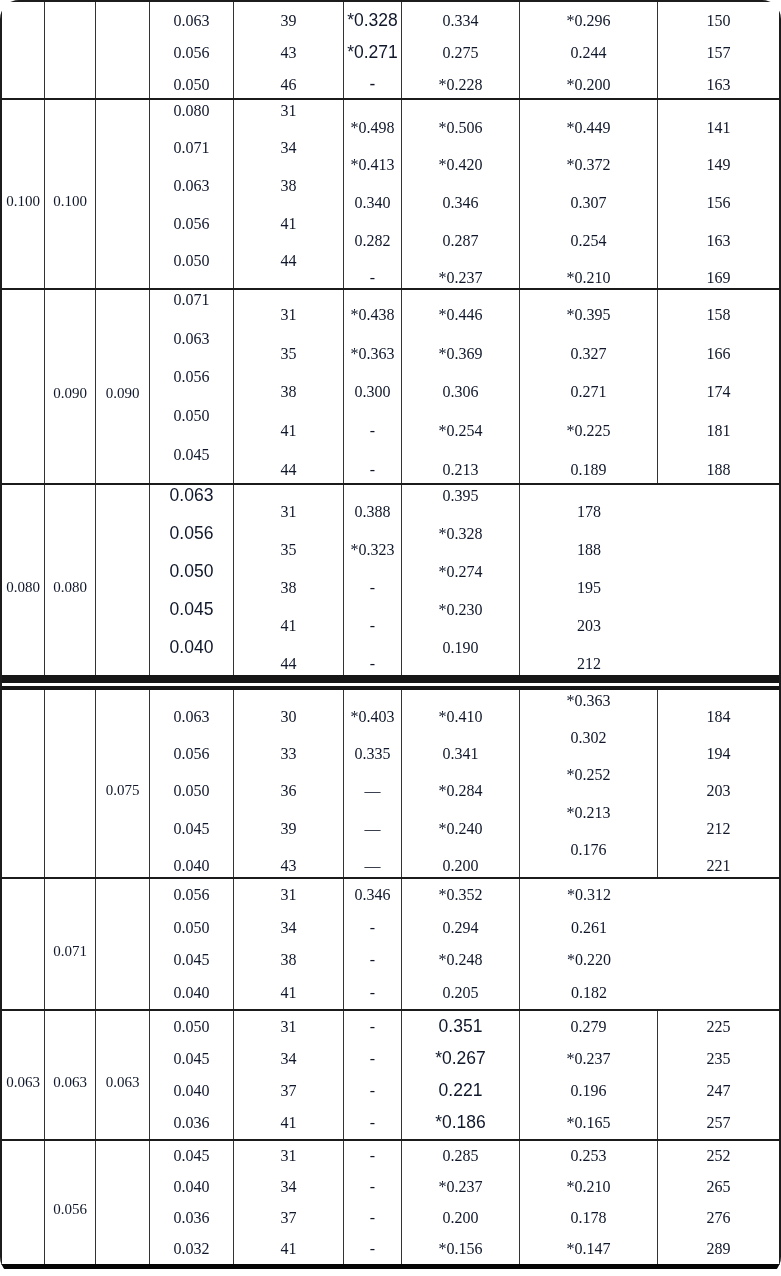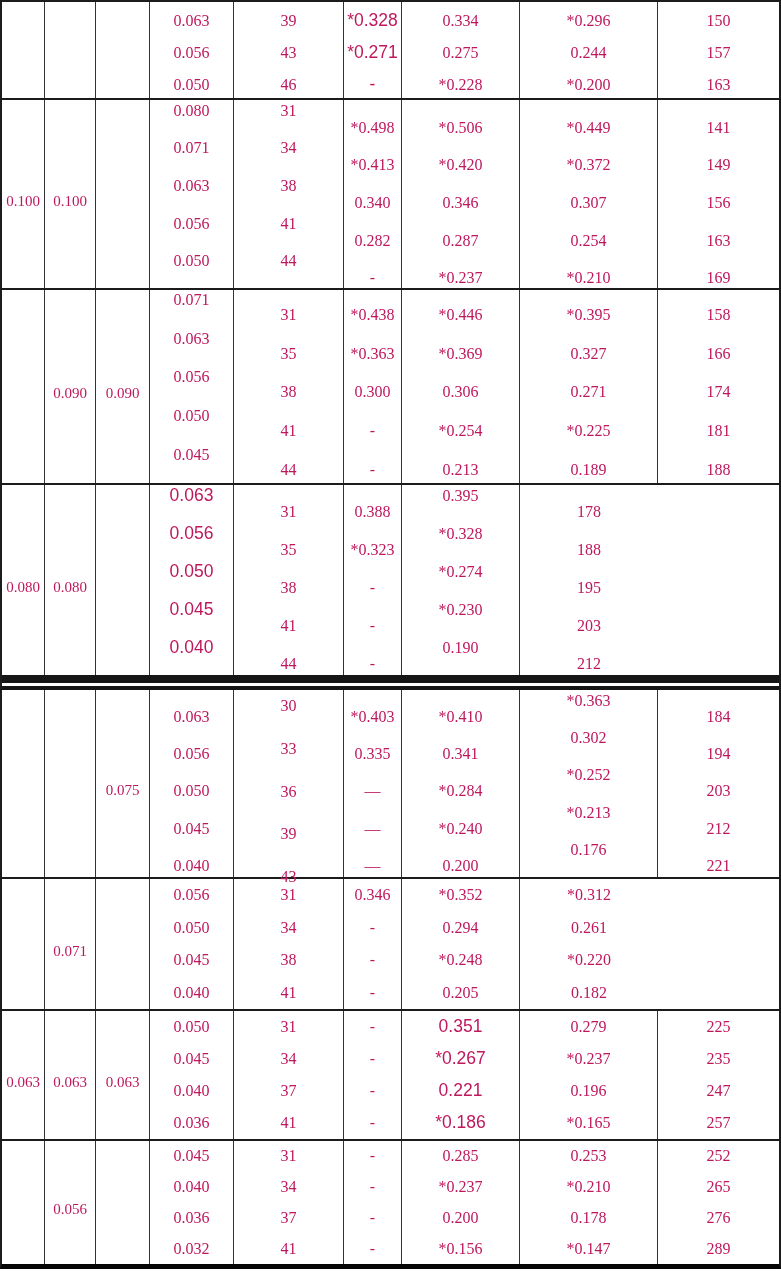--- a/index.html
+++ b/index.html
@@ -6,21 +6,22 @@
     margin: 0;
     padding: 0;
     background: #ffffff;
   }
   .page {
     width: 781px;
     height: 1276px;
     background: #ffffff;
     overflow: hidden;
     font-family: "Liberation Serif", "DejaVu Serif", serif;
-    color: #be185d;
+    color: #0f172a;
+    border-radius: 19px;
   }
   .table {
     width: 781px;
     box-sizing: border-box;
     border: 2px solid #1c1c1c;
     border-bottom: 5px solid #050505;
     background: #ffffff;
   }
   .group {
     display: grid;
@@ -346,21 +347,21 @@
         <div class="cell">
           <div class="stack" style="transform: translateY(8px);">
             <span class="val">0.063</span>
             <span class="val">0.056</span>
             <span class="val">0.050</span>
             <span class="val">0.045</span>
             <span class="val">0.040</span>
           </div>
         </div>
         <div class="cell">
-          <div class="stack" style="transform: translateY(8px); justify-content: space-between;">
+          <div class="stack" style="transform: translateY(8px);">
             <span class="val">30</span>
             <span class="val">33</span>
             <span class="val">36</span>
             <span class="val">39</span>
             <span class="val">43</span>
           </div>
         </div>
         <div class="cell">
           <div class="stack" style="transform: translateY(8px);">
             <span class="val">*0.403</span>

